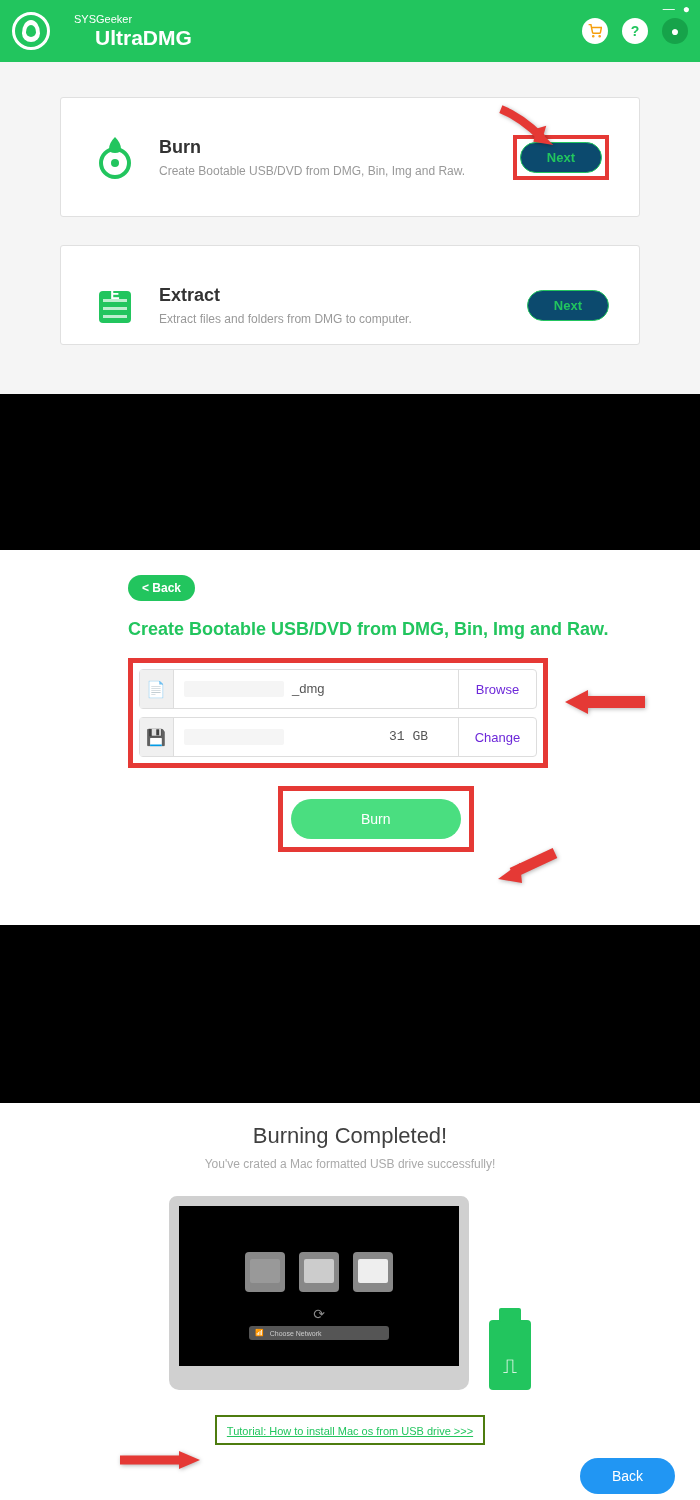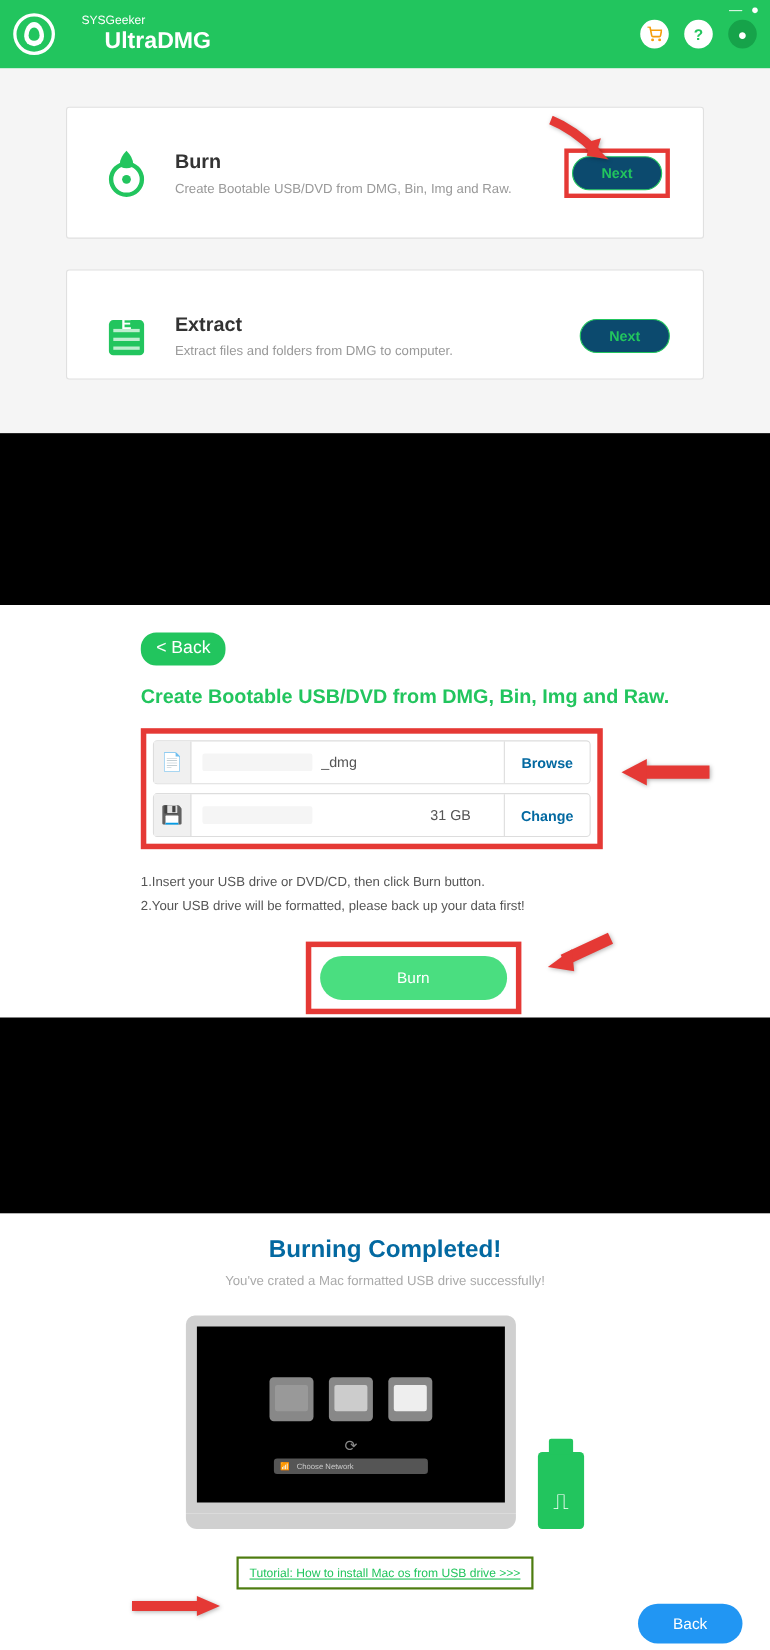--- a/index.html
+++ b/index.html
@@ -29,39 +29,39 @@
 .card-desc { font-size: 12px; color: #999; }
 .next-btn { border: 1.5px solid #22c55e; color: #22c55e; background: #0c4a6e; padding: 7px 26px; border-radius: 18px; font-size: 13px; font-weight: 700; cursor: pointer; }
 .highlight-box { border: 4px solid #e53935; padding: 3px; display: inline-block; }
 .red-arrow1 { position: absolute; top: 105px; right: 135px; width: 70px; height: 50px; z-index: 10; }
 
 
 .black-div { background: #000; height: 156px; }
 
 
 .section2 { background: #fff; height: 375px; padding: 25px 0 0; position: relative; }
-.back-pill { background: #22c55e; color: #fff; padding: 6px 14px; border-radius: 14px; font-size: 16px; font-weight: 400; display: inline-block; margin-left: 128px; cursor: pointer; }
+.back-pill { background: #22c55e; color: #fff; padding: 6px 14px; border-radius: 14px; font-size: 12px; font-weight: 700; display: inline-block; margin-left: 128px; cursor: pointer; }
 .burn-heading { color: #22c55e; font-size: 18px; font-weight: 600; margin: 18px 0 18px 128px; }
 .inputs-highlight { border: 5px solid #e53935; margin: 0 0 0 128px; width: 420px; padding: 6px; }
 .input-row { display: flex; align-items: center; border: 1px solid #ddd; border-radius: 4px; height: 40px; margin-bottom: 8px; background: #fff; }
 .input-row:last-child { margin-bottom: 0; }
 .input-icon-box { width: 34px; height: 100%; background: #f0f0f0; border-right: 1px solid #ddd; display: flex; align-items: center; justify-content: center; color: #aaa; font-size: 16px; }
 .input-value { flex: 1; padding: 0 10px; color: #555; font-size: 13px; display: flex; align-items: flex-start; }
 .input-blur { background: #f5f5f5; height: 16px; width: 100px; border-radius: 2px; margin-right: 8px; }
-.input-action { width: 78px; border-left: 1px solid #ddd; height: 100%; display: flex; align-items: center; justify-content: center; color: #0369a1; font-size: 13px; font-weight: 700; cursor: pointer; }
+.input-action { width: 78px; border-left: 1px solid #ddd; height: 100%; display: flex; align-items: center; justify-content: center; color: #6d28d9; font-size: 13px; font-weight: 400; cursor: pointer; }
 .instructions { margin: 22px 0 0 128px; color: #555; font-size: 12px; }
 .instructions p { margin-bottom: 8px; }
 .burn-btn-wrap { margin: 18px 0 0 278px; border: 5px solid #e53935; padding: 8px; display: inline-block; }
 .burn-btn { background: #4ade80; color: #fff; border: none; padding: 12px 70px; border-radius: 22px; font-size: 14px; font-weight: 500; cursor: pointer; }
 .red-arrow2 { position: absolute; top: 135px; right: 50px; }
 .red-arrow3 { position: absolute; top: 295px; right: 140px; }
 
 
 .section3 { background: #fff; height: 400px; padding: 20px 0 0; position: relative; }
-.complete-title { color: #0369a1; font-size: 22px; font-weight: 700; text-align: center; margin-bottom: 8px; }
+.complete-title { color: #404040; font-size: 22px; font-weight: 400; text-align: center; margin-bottom: 8px; }
 .complete-sub { color: #aaa; font-size: 12px; text-align: center; margin-bottom: 25px; }
 .laptop-area { display: flex; align-items: flex-end; justify-content: center; gap: 20px; margin-bottom: 25px; }
 .laptop { width: 300px; }
 .laptop-screen { background: #000; border: 10px solid #d0d0d0; border-radius: 8px 8px 0 0; height: 180px; padding: 30px 20px 10px; display: flex; flex-direction: column; align-items: center; justify-content: center; }
 .boot-icons { display: flex; gap: 14px; margin-bottom: 10px; }
 .boot-icon { width: 40px; height: 40px; background: #888; border-radius: 4px; display: flex; flex-direction: column; align-items: center; justify-content: center; font-size: 6px; color: #ccc; }
 .boot-icon-img { width: 30px; height: 24px; background: #aaa; border-radius: 2px; margin-bottom: 2px; }
 .boot-refresh { color: #888; font-size: 14px; margin: 4px 0; }
 .boot-bar { background: #555; width: 140px; height: 14px; border-radius: 3px; display: flex; align-items: center; padding: 0 6px; color: #ccc; font-size: 7px; }
 .laptop-base { background: #d0d0d0; height: 14px; border-radius: 0 0 10px 10px; }
@@ -162,30 +162,26 @@
       <div class="input-value">
         <span class="input-blur"></span>
           <span>_dmg</span>
       </div>
       <div class="input-action">Browse</div>
     </div>
     <div class="input-row">
       <div class="input-icon-box">💾</div>
       <div class="input-value">
         <span class="input-blur"></span>
-          <span style="margin-left:auto;margin-right:20px;">31 GB</span>
+          <span style="margin-left:auto;margin-right:20px;font-family:Liberation Mono, monospace;">31 GB</span>
       </div>
       <div class="input-action">Change</div>
     </div>
   </div>
 
-  <div class="instructions">
-    <p>1.Insert your USB drive or DVD/CD, then click Burn button.</p>
-    <p>2.Your USB drive will be formatted, please back up your data first!</p>
-  </div>
 
   <div class="burn-btn-wrap">
     <button class="burn-btn">Burn</button>
   </div>
 
   <svg class="red-arrow2 arrow-svg" width="90" height="35" viewBox="0 0 90 35">
       <path d="M85 17 L20 17" stroke="#e53935" stroke-width="12"></path>
       <path d="M5 17 L28 5 L28 29 Z" fill="#e53935"></path>
     </svg>
   <svg class="red-arrow3 arrow-svg" width="70" height="40" viewBox="0 0 70 40">

